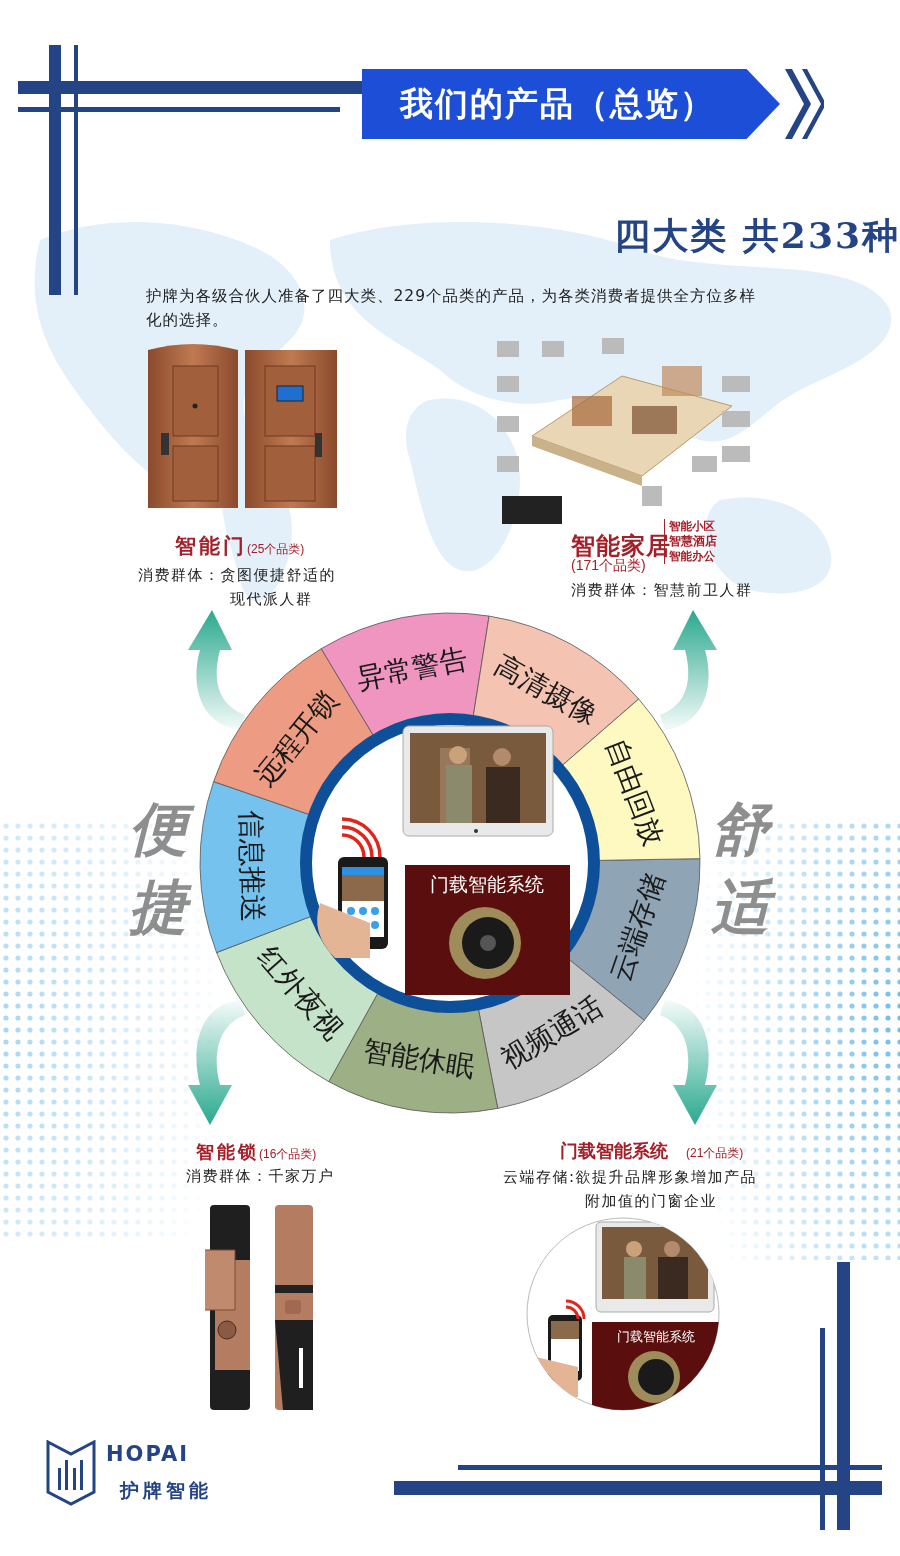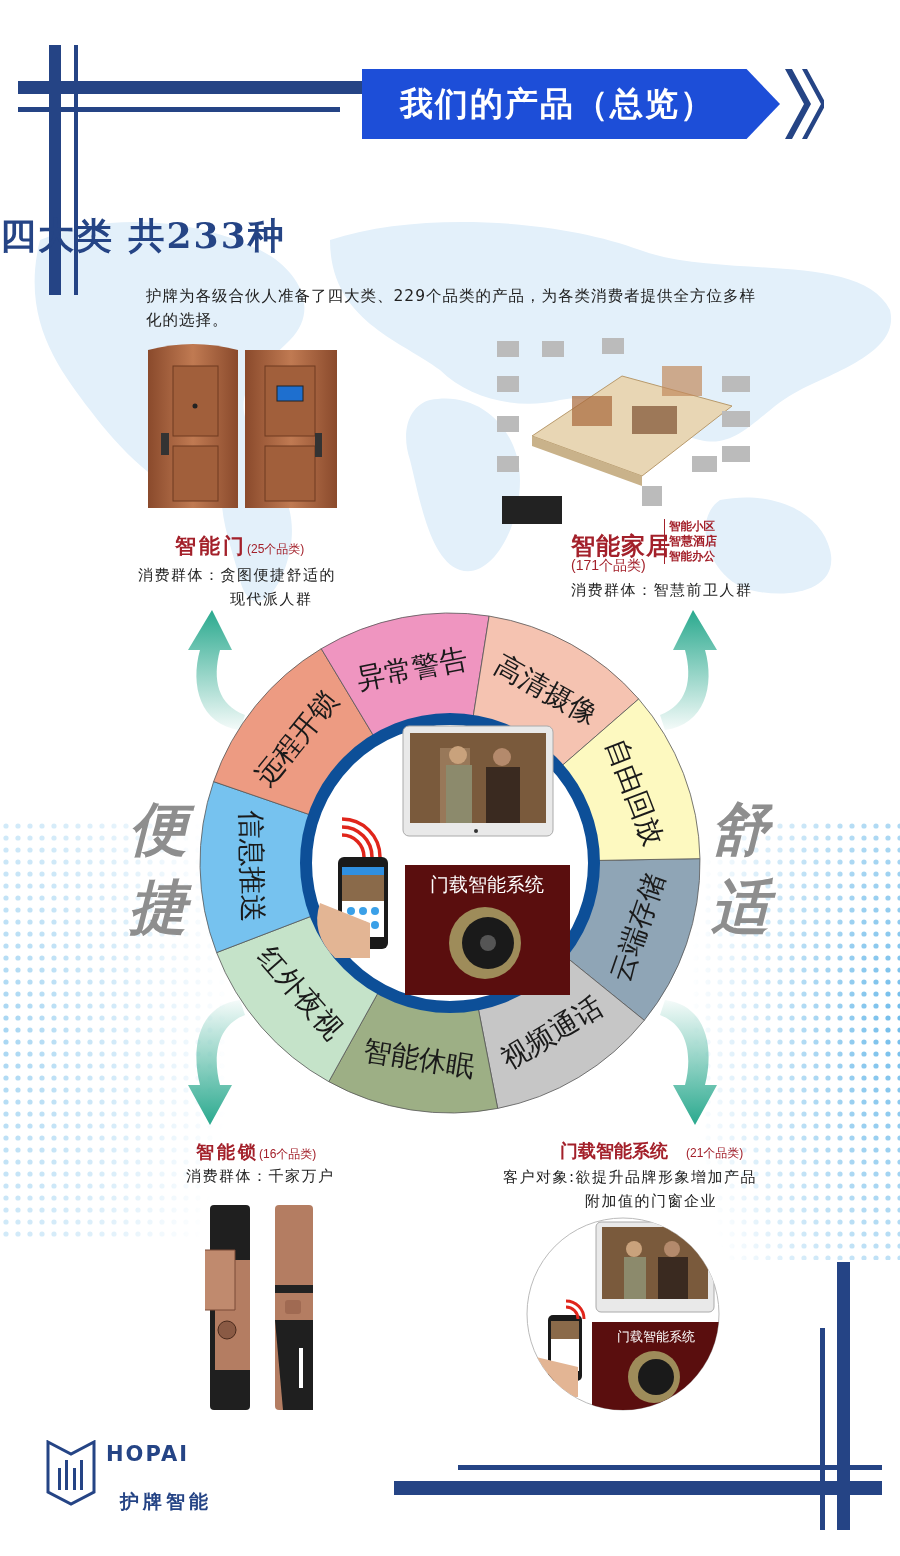--- a/index.html
+++ b/index.html
@@ -12,21 +12,21 @@
   .dots-left { left: 0; top: 820px; width: 230px; height: 420px; }
   .dots-right { left: 690px; top: 820px; width: 210px; height: 440px; }
 
   
   .bar { background: #254485; }
   .title-banner { left: 362px; top: 69px; width: 418px; height: 70px; background: #1d4ed8;
     clip-path: polygon(0 0, 92% 0, 100% 50%, 92% 100%, 0 100%); display:flex; align-items:center; padding-left: 38px; }
   .title-banner span { color: #fff; font-family: "DejaVu Sans", sans-serif; font-weight: bold; font-size: 33px; letter-spacing: 2px; }
   .chev { top: 69px; width: 26px; height: 70px; }
 
-  .subtitle { left: 0; width: 900px; top: 212px; text-align: left; color: #254485; font-weight: bold; font-size: 36px; font-family: "DejaVu Serif", serif; letter-spacing: 2px; }
+  .subtitle { left: 0; width: 900px; top: 212px; text-align: right; color: #254485; font-weight: bold; font-size: 36px; font-family: "DejaVu Serif", serif; letter-spacing: 2px; }
   .intro { left: 146px; top: 284px; width: 620px; font-size: 15.5px; line-height: 24px; color: #222; letter-spacing: 1px; }
 
   .red-title { color: #a3202a; font-weight: bold; font-family: Liberation Sans, sans-serif; }
   .red-count { color: #a3202a; font-size: 12px; font-weight: normal; font-family: "Liberation Sans", sans-serif; }
   .desc { font-size: 15px; color: #222; letter-spacing: 1.5px; }
 
   .calligraphy { color: #8e8e8e; font-family: "DejaVu Serif", serif; font-size: 58px; font-weight: bold; font-style: italic; line-height: 78px; width: 80px; text-align: center; }
 
   .wheel { left: 195px; top: 608px; width: 510px; height: 510px; }
   .seg-label { font-size: 28px; fill: #1a1a1a; font-family: "DejaVu Sans", sans-serif; }
@@ -258,21 +258,21 @@
 <div class="abs" style="left:196px;top:1140px;">
   <span class="red-title" style="font-size:18px;letter-spacing:3px;">智能锁</span><span class="red-count">(16个品类)</span>
 </div>
 <div class="abs desc" style="left:186px;top:1167px;">
   <span>消费群体：</span><span>千家万户</span>
 </div>
 
 <div class="abs" style="left:560px;top:1139px;">
   <span class="red-title" style="font-size:18px;">门载智能系统</span><span class="red-count" style="margin-left:18px;">(21个品类)</span>
 </div>
-<div class="abs desc" style="left:503px;top:1168px;">客户对象:欲提升品牌形象增加产品</div>
+<div class="abs desc" style="left:503px;top:1168px;">云端存储:欲提升品牌形象增加产品</div>
 <div class="abs desc" style="left:585px;top:1192px;">附加值的门窗企业</div>
 
 <svg class="abs" style="left:205px;top:1200px;width:130px;height:215px;" viewBox="0 0 130 215">
   <rect x="5" y="5" width="40" height="205" rx="4" fill="#1f1f1f"></rect>
   <rect x="10" y="60" width="35" height="110" fill="#b47d62"></rect>
   <path d="M-2 50 h32 v60 h-32 z" fill="#c08a6e" stroke="#7a4a36"></path>
   <circle cx="22" cy="130" r="9" fill="#8a5a44" stroke="#4a2a1c"></circle>
   <rect x="70" y="5" width="38" height="205" rx="4" fill="#b47d62"></rect>
   <rect x="70" y="85" width="38" height="8" fill="#222"></rect>
   <path d="M70 120 h38 v90 h-30 z" fill="#1f1f1f"></path>
@@ -314,14 +314,14 @@
 
 <div class="abs" style="left:46px;top:1440px;width:230px;height:70px;">
   <svg class="abs" style="left:0;top:0;width:50px;height:66px;" viewBox="0 0 50 66">
     <path d="M2 2 L25 14 L48 2 L48 52 L25 64 L2 52 Z" fill="none" stroke="#254485" stroke-width="3"></path>
     <rect x="12" y="28" width="3" height="22" fill="#254485"></rect>
     <rect x="19" y="20" width="3" height="30" fill="#254485"></rect>
     <rect x="27" y="28" width="3" height="22" fill="#254485"></rect>
     <rect x="34" y="20" width="3" height="30" fill="#254485"></rect>
   </svg>
   <div class="abs logo-text" style="left:60px;top:2px;font-size:21px;font-weight:bold;letter-spacing:2px;font-family:'DejaVu Sans',sans-serif;">HOPAI</div>
-  <div class="abs logo-text" style="left:74px;top:38px;font-size:19px;font-weight:bold;letter-spacing:4px;margin-top:11px;">护牌智能</div>
+  <div class="abs logo-text" style="left:74px;top:38px;font-size:19px;font-weight:bold;letter-spacing:4px;">护牌智能</div>
 </div>
 
 </body></html>

